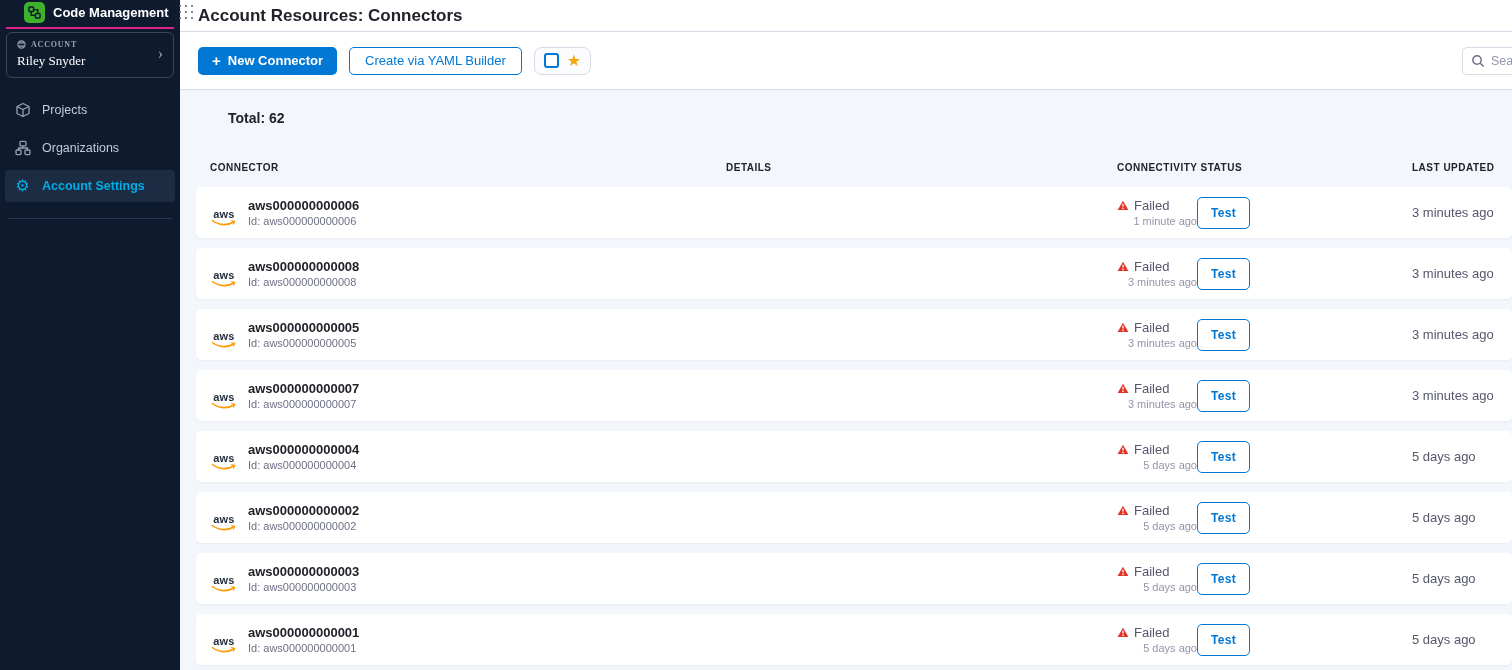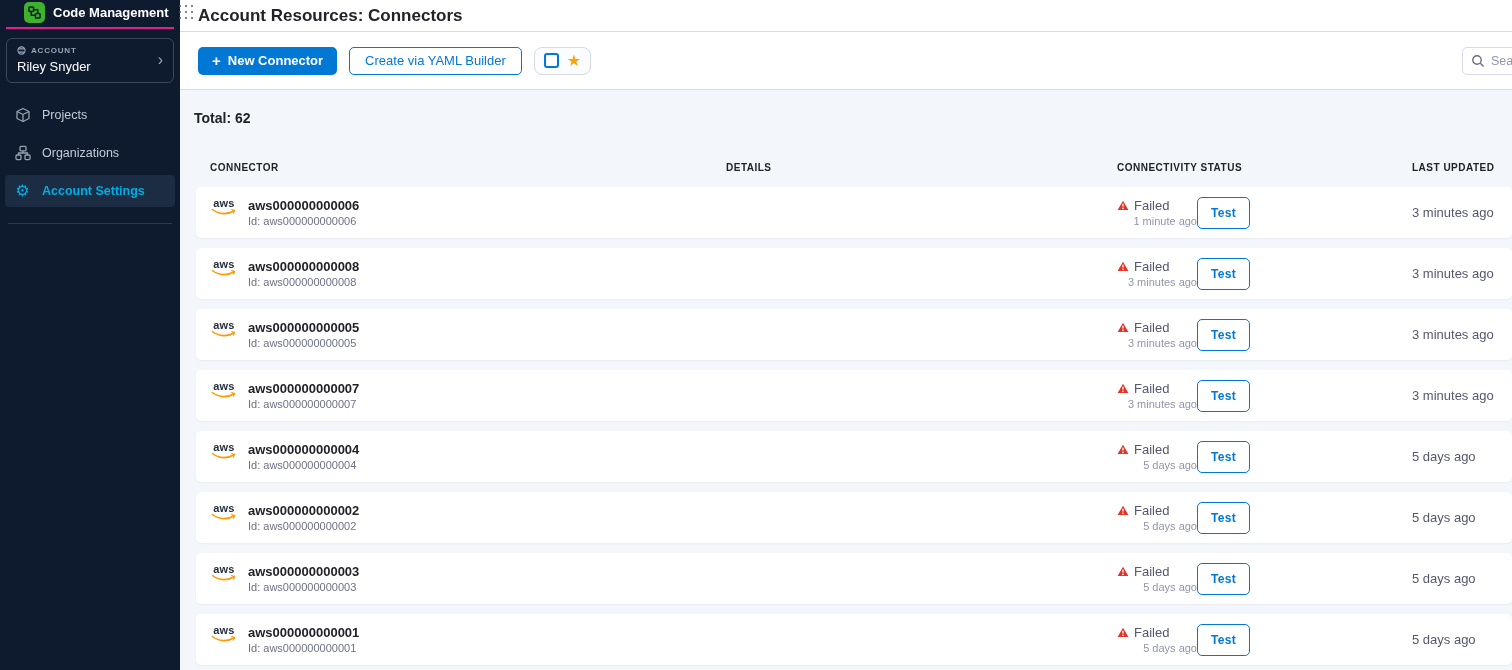--- a/index.html
+++ b/index.html
@@ -10,21 +10,21 @@
   }
 
   
   .sidebar { width:180px; min-width:180px; height:670px; background:#0e1a2e; position:relative; }
   .logo-row { display:flex; align-items:center; gap:8px; padding:2px 8px 4px 24px; }
   .logo-badge { width:21px; height:21px; border-radius:5px; background:#3fb22c; display:flex; align-items:center; justify-content:center; flex:none; }
   .module-title { font-size:13px; font-weight:700; color:#fff; white-space:nowrap; }
   .grid-icon { margin-left:auto; display:grid; grid-template-columns:repeat(3,4px); grid-auto-rows:4px; gap:2px; padding:2px; }
   .grid-icon i { width:2.5px; height:2.5px; border-radius:50%; background:#4e5d73; }
   .pink-divider { height:2px; background:#e0218a; margin:0 6px; }
-  .account-card { margin:9px 6px 0; border:1px solid #38475c; border-radius:6px; padding:7px 34px 8px 10px; position:relative; cursor:pointer; }
+  .account-card { margin:3px 6px 0; border:1px solid #38475c; border-radius:6px; padding:7px 34px 8px 10px; position:relative; cursor:pointer;font-family:Liberation Serif, serif; }
   .account-label-row { display:flex; align-items:center; gap:5px; }
   .account-label { color:#9aa4b6; font-size:8px; font-weight:700; letter-spacing:.8px; }
   .account-name { font-size:13px; color:#fff; margin-top:4px; white-space:nowrap; }
   .account-chevron { position:absolute; right:10px; top:50%; transform:translateY(-54%); color:#9aa4b6; font-size:16px; }
   .nav { margin-top:16px; display:flex; flex-direction:column; gap:6px; }
   .nav-item { display:flex; align-items:center; gap:11px; height:32px; padding:0 10px 0 9px; margin:0 5px; border-radius:4px; color:#c3cbd8; font-size:12.5px; cursor:pointer; }
   .nav-item.active { background:#1c2c43; color:#00ade4; font-weight:700; }
   .nav-icon { width:17px; height:17px; display:flex; align-items:center; justify-content:center; color:#97a1b2; flex:none; }
   .nav-item.active .nav-icon { color:#00ade4; }
   .gear-glyph { font-size:16px; line-height:1; }
@@ -40,25 +40,25 @@
   .btn-outline { background:#fff; color:#0278d5; font-weight:400; font-size:13px; border:1px solid #0278d5; border-radius:5px; height:28px; padding:0 15px; cursor:pointer; font-family:inherit; }
   .flag-group { height:28px; border:1px solid #d9dae6; background:#fbfcfe; border-radius:8px; display:flex; align-items:center; gap:8px; padding:0 9px; }
   .checkbox { width:15px; height:15px; border:2px solid #0278d5; border-radius:3px; background:#fff; cursor:pointer; }
   .star { color:#f5a60b; font-size:16px; line-height:1; cursor:pointer; }
   .search-wrap { margin-left:auto; margin-right:-70px; position:relative; }
   .search-input { width:120px; height:28px; border:1px solid #d9dae6; border-radius:5px; padding:0 8px 0 28px; font-size:12.5px; color:#22222a; outline:none; background:#fff; font-family:inherit; }
   .search-input::placeholder { color:#9295ad; }
   .search-icon { position:absolute; left:9px; top:7px; }
 
   .content { flex:1; background:#f3f6fa; padding-top:20px; overflow:hidden; }
-  .total { padding-left:14px; font-size:14px; font-weight:700; color:#22222a; }
+  .total { padding-left:48px; font-size:14px; font-weight:700; color:#22222a; }
   .thead { display:grid; grid-template-columns:516px 391px 295px 1fr; padding-left:30px; margin-top:36px; font-size:10px; font-weight:700; color:#22222a; letter-spacing:.5px; }
   .rows { margin-top:14px; display:flex; flex-direction:column; gap:10px; padding-left:16px; }
   .row-card { background:#fff; border-radius:5px; height:51px; display:grid; grid-template-columns:516px 391px 295px 1fr; align-items:center; padding-left:14px; box-shadow:0 1px 2px rgba(40,41,61,.05); cursor:pointer; }
-  .connector-cell { display:flex; align-items:flex-start; gap:10px; }
+  .connector-cell { display:flex; align-items:flex-end; gap:10px; }
   .aws-icon { width:28px; display:flex; flex-direction:column; align-items:center; flex:none; }
   .aws-text { font-size:11px; font-weight:700; color:#252f3e; line-height:10px; letter-spacing:.2px; }
   .row-name { font-size:13px; font-weight:700; color:#22222a; }
   .row-id { font-size:11px; color:#6e7086; margin-top:2px; }
   .status-cell { display:flex; align-items:center; }
   .status-block { width:80px;text-align:right; }
   .status-line { display:flex; align-items:center; gap:5px; font-size:13px; color:#55576d; }
   .status-time { font-size:11px; color:#9295ab; margin-top:2px; }
   .test-btn { border:1.5px solid #0278d5; color:#0278d5; background:#fff; font-weight:700; font-size:12px; border-radius:5px; height:32px; padding:0 13px; letter-spacing:.3px; cursor:pointer; font-family:inherit; }
   .updated-cell { font-size:13px; color:#55576d; }

